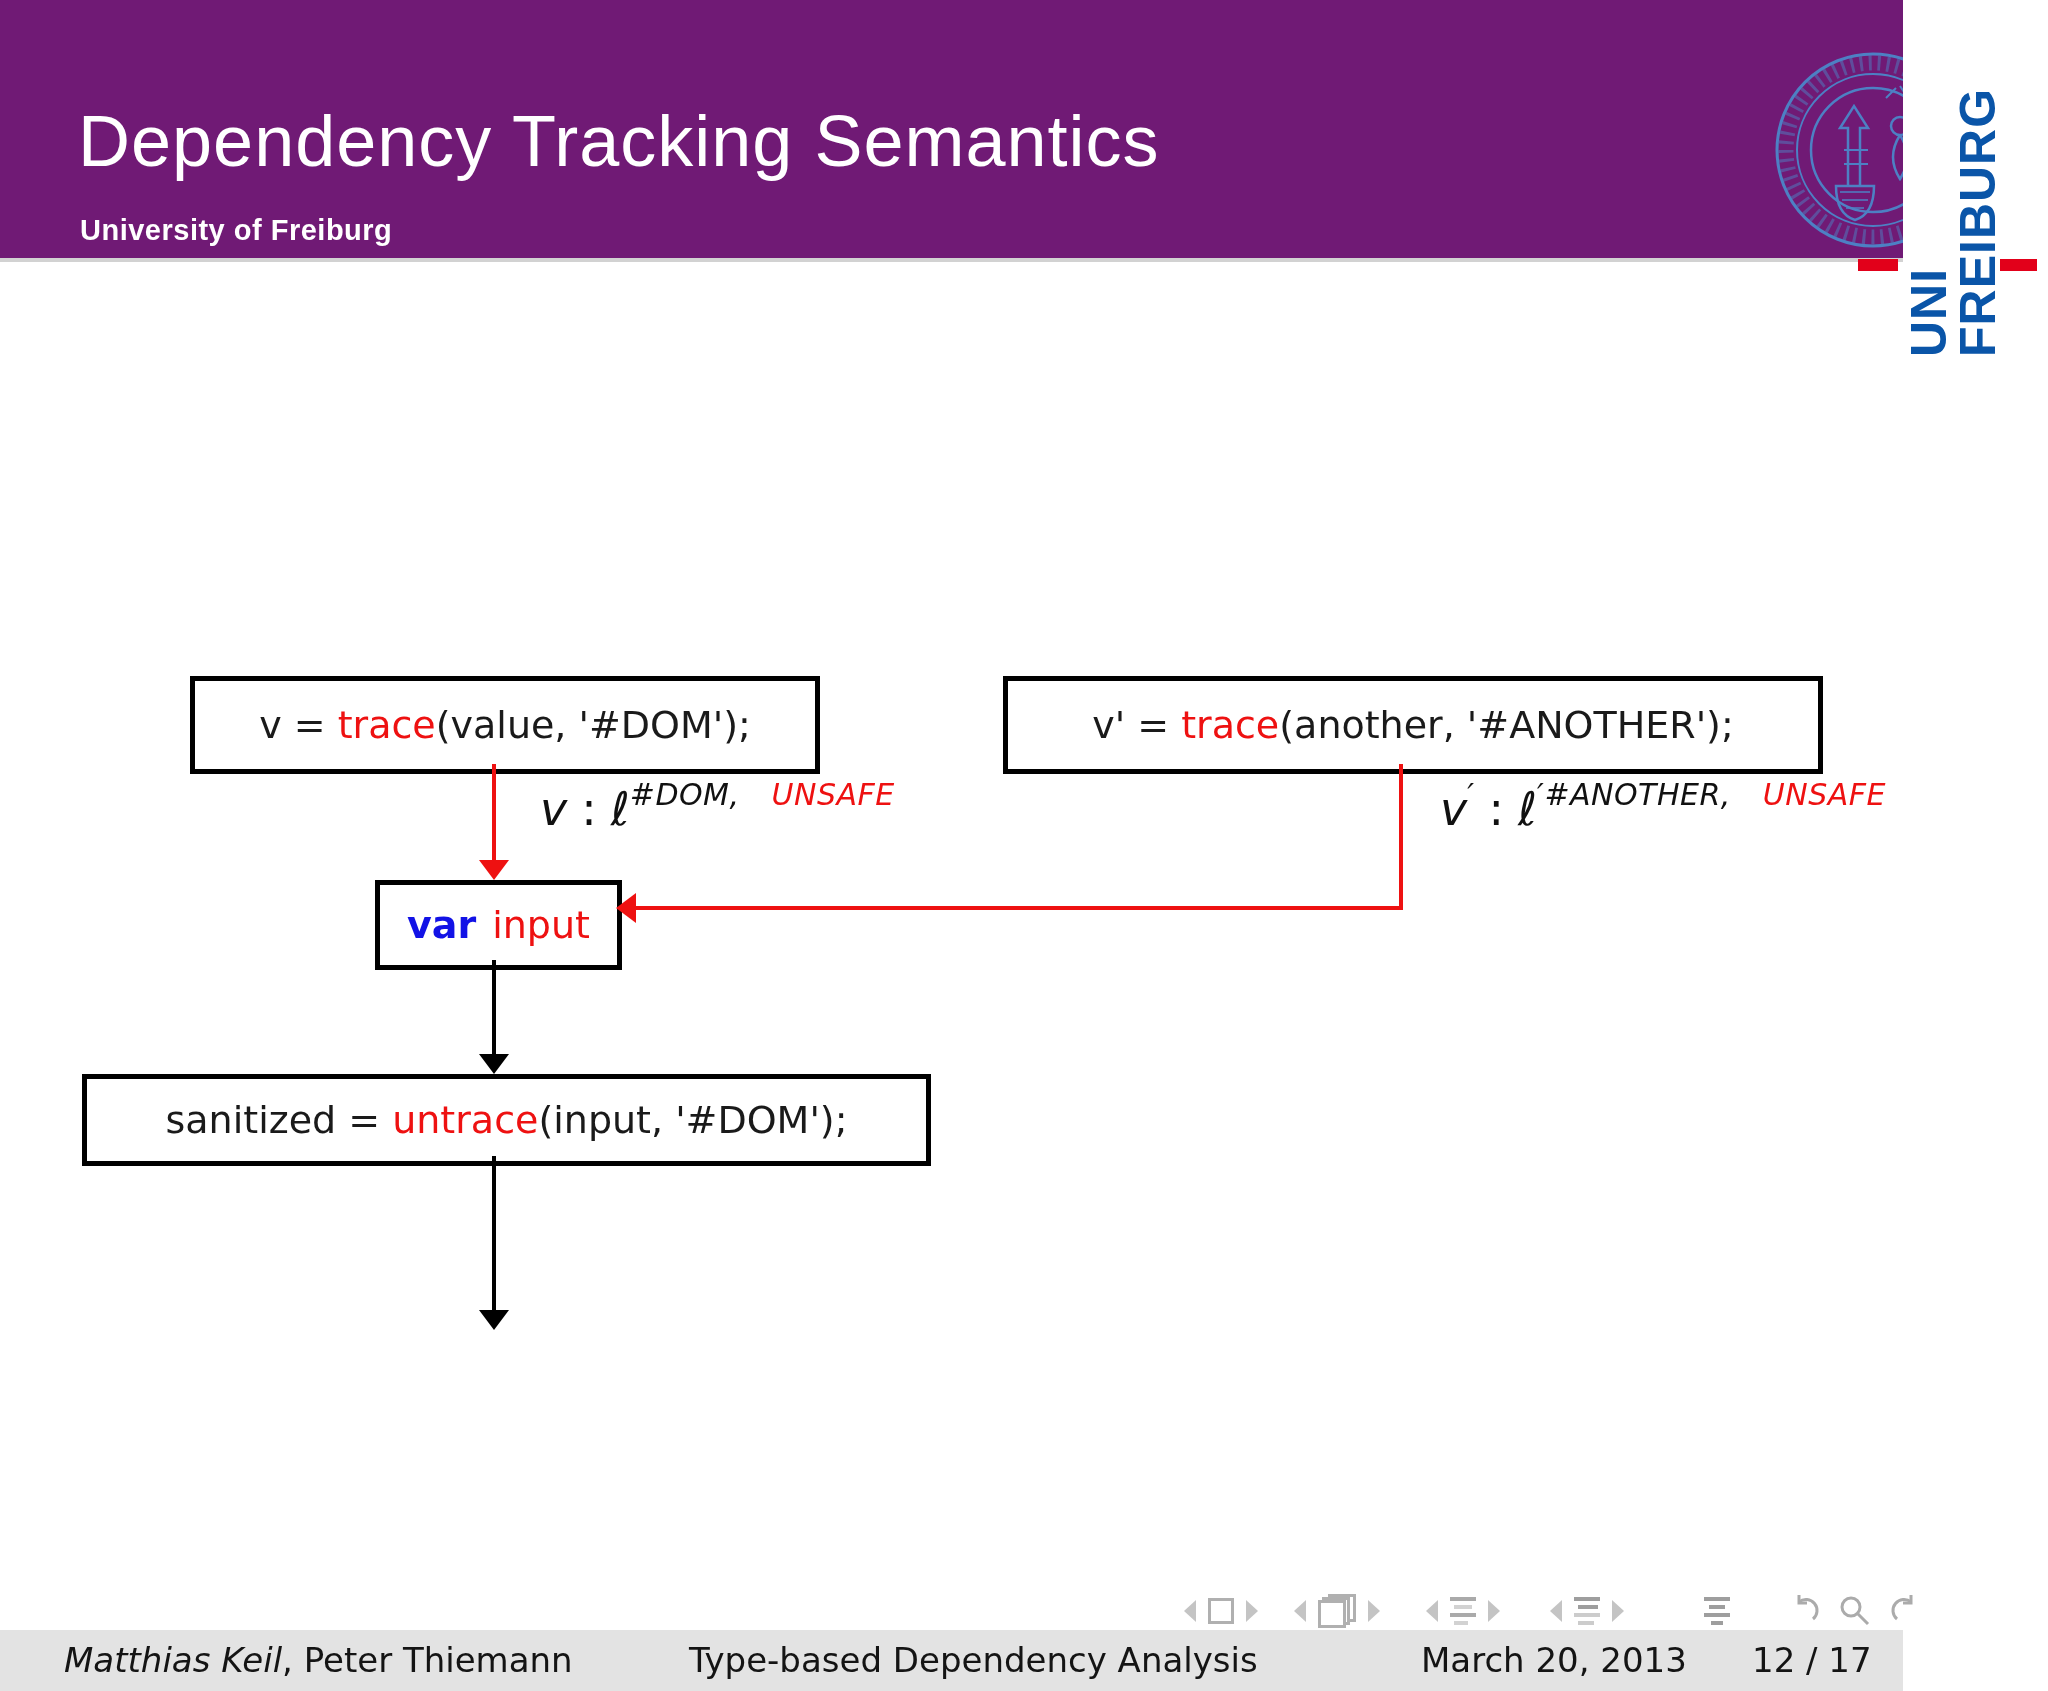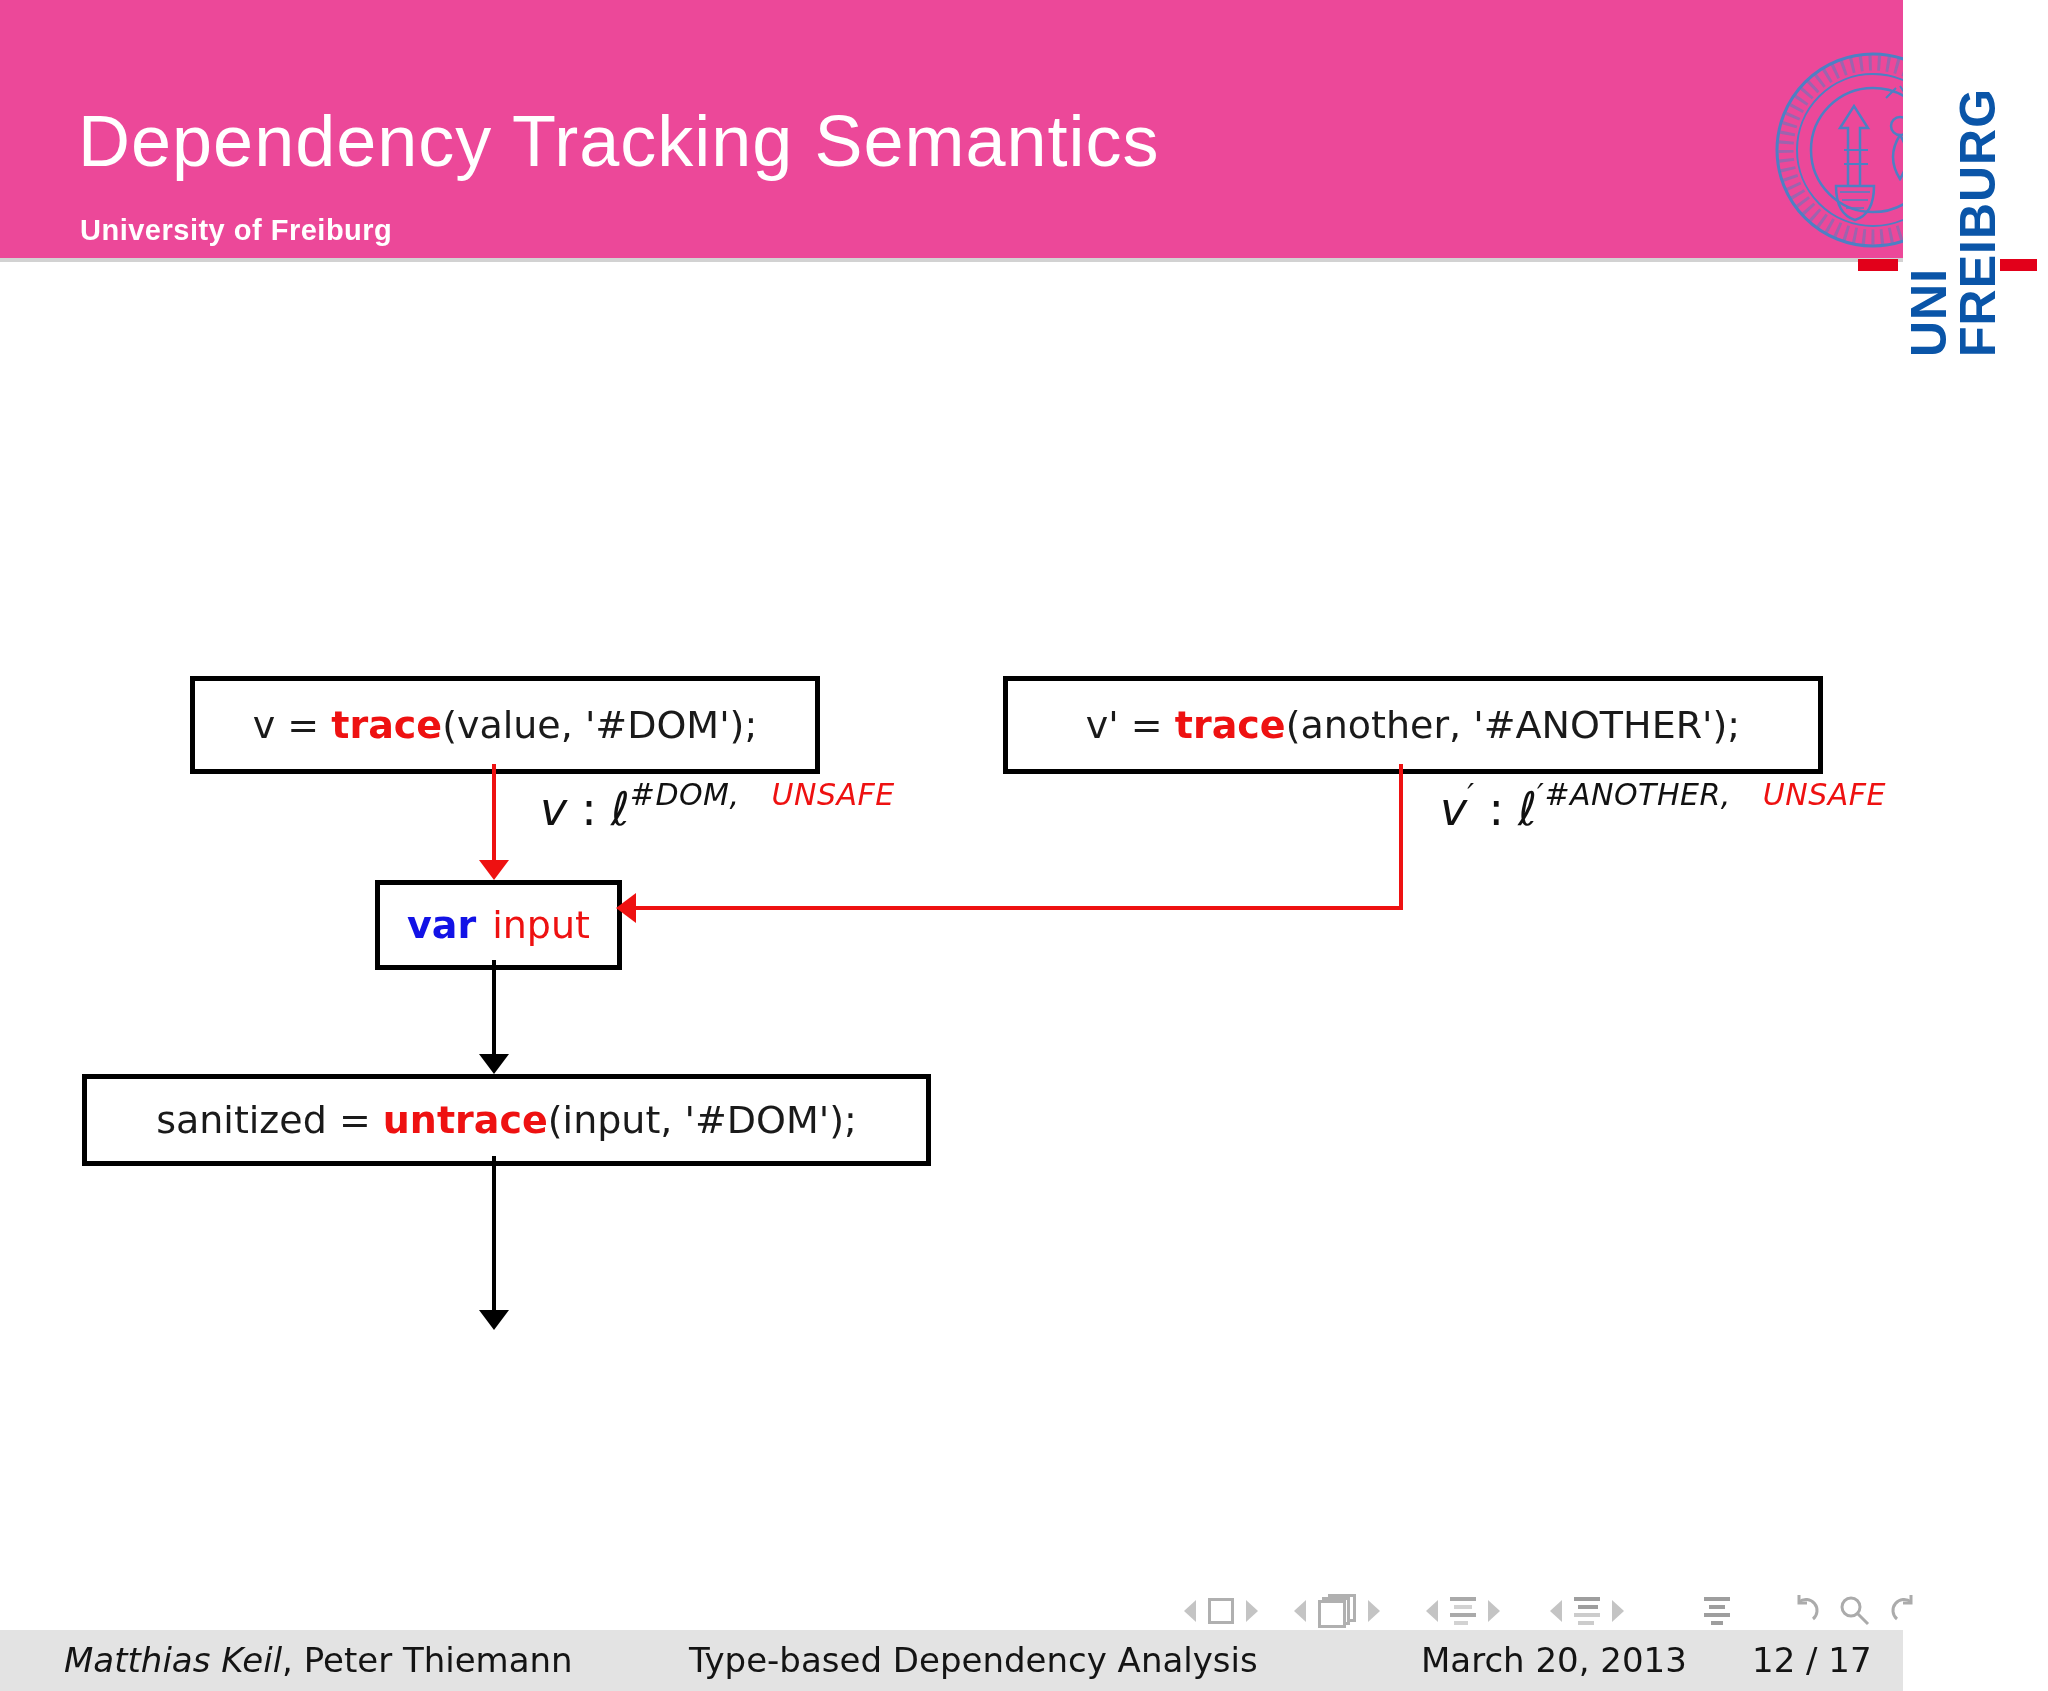--- a/index.html
+++ b/index.html
@@ -1,20 +1,20 @@
 <!DOCTYPE html>
 <html><head>
 <meta charset="utf-8">
 <style>
   html,body{margin:0;padding:0;background:#ffffff;}
   .slide{position:relative;width:2048px;height:1691px;background:#ffffff;overflow:hidden;
          font-family:"DejaVu Sans","Liberation Sans",sans-serif;}
 
   
-  .header{position:absolute;left:0;top:0;width:1903px;height:258px;background:#ec4899;overflow:hidden;}
+  .header{position:absolute;left:0;top:0;width:1903px;height:258px;background:#701a75;overflow:hidden;}
   .header-underline{position:absolute;left:0;top:258px;width:1903px;height:4px;background:#d2d2d2;}
   .title{position:absolute;left:78px;top:100px;font-size:72px;color:#ffffff;
          font-family:"Liberation Sans",sans-serif;font-weight:400;letter-spacing:1px;white-space:nowrap;}
   .subtitle{position:absolute;left:80px;top:214px;font-size:29px;color:#ffffff;font-weight:700;
          letter-spacing:0.5px;white-space:nowrap;font-family:"Liberation Sans",sans-serif;}
   .seal{position:absolute;left:1748px;top:28px;}
 
   
   .logo-dash{position:absolute;top:259px;height:12px;background:#e2001a;}
   .dash-left{left:1858px;width:40px;}
@@ -23,21 +23,21 @@
             font-family:"Liberation Sans",sans-serif;font-weight:700;font-size:50px;line-height:49px;
             color:#0a55a8;letter-spacing:1px;white-space:nowrap;}
 
   
   .codebox{position:absolute;background:#ffffff;border:5px solid #000000;display:flex;
            align-items:center;justify-content:center;font-size:38px;color:#1a1a1a;white-space:pre;}
   .box1{left:190px;top:676px;width:620px;height:88px;}
   .box2{left:1003px;top:676px;width:810px;height:88px;}
   .boxvar{left:375px;top:880px;width:237px;height:80px;}
   .boxsan{left:82px;top:1074px;width:839px;height:82px;}
-  .kw{font-weight:700;color:#ee1111;}
+  .kw{font-weight:400;color:#ee1111;}
   .kwblue{font-weight:700;color:#1212e6;margin-right:16px;text-align:center;}
   .varred{color:#ee1111;}
 
   
   .typelabel{position:absolute;font-size:46px;color:#111111;font-style:italic;white-space:nowrap;}
   .lbl1{left:540px;top:782px;}
   .lbl2{left:1440px;top:782px;}
   .colon{font-style:normal;padding:0 14px;}
   .sup{font-size:30px;position:relative;top:-20px;letter-spacing:0.5px;}
   .sup-red{color:#ee1111;margin-left:32px;}

